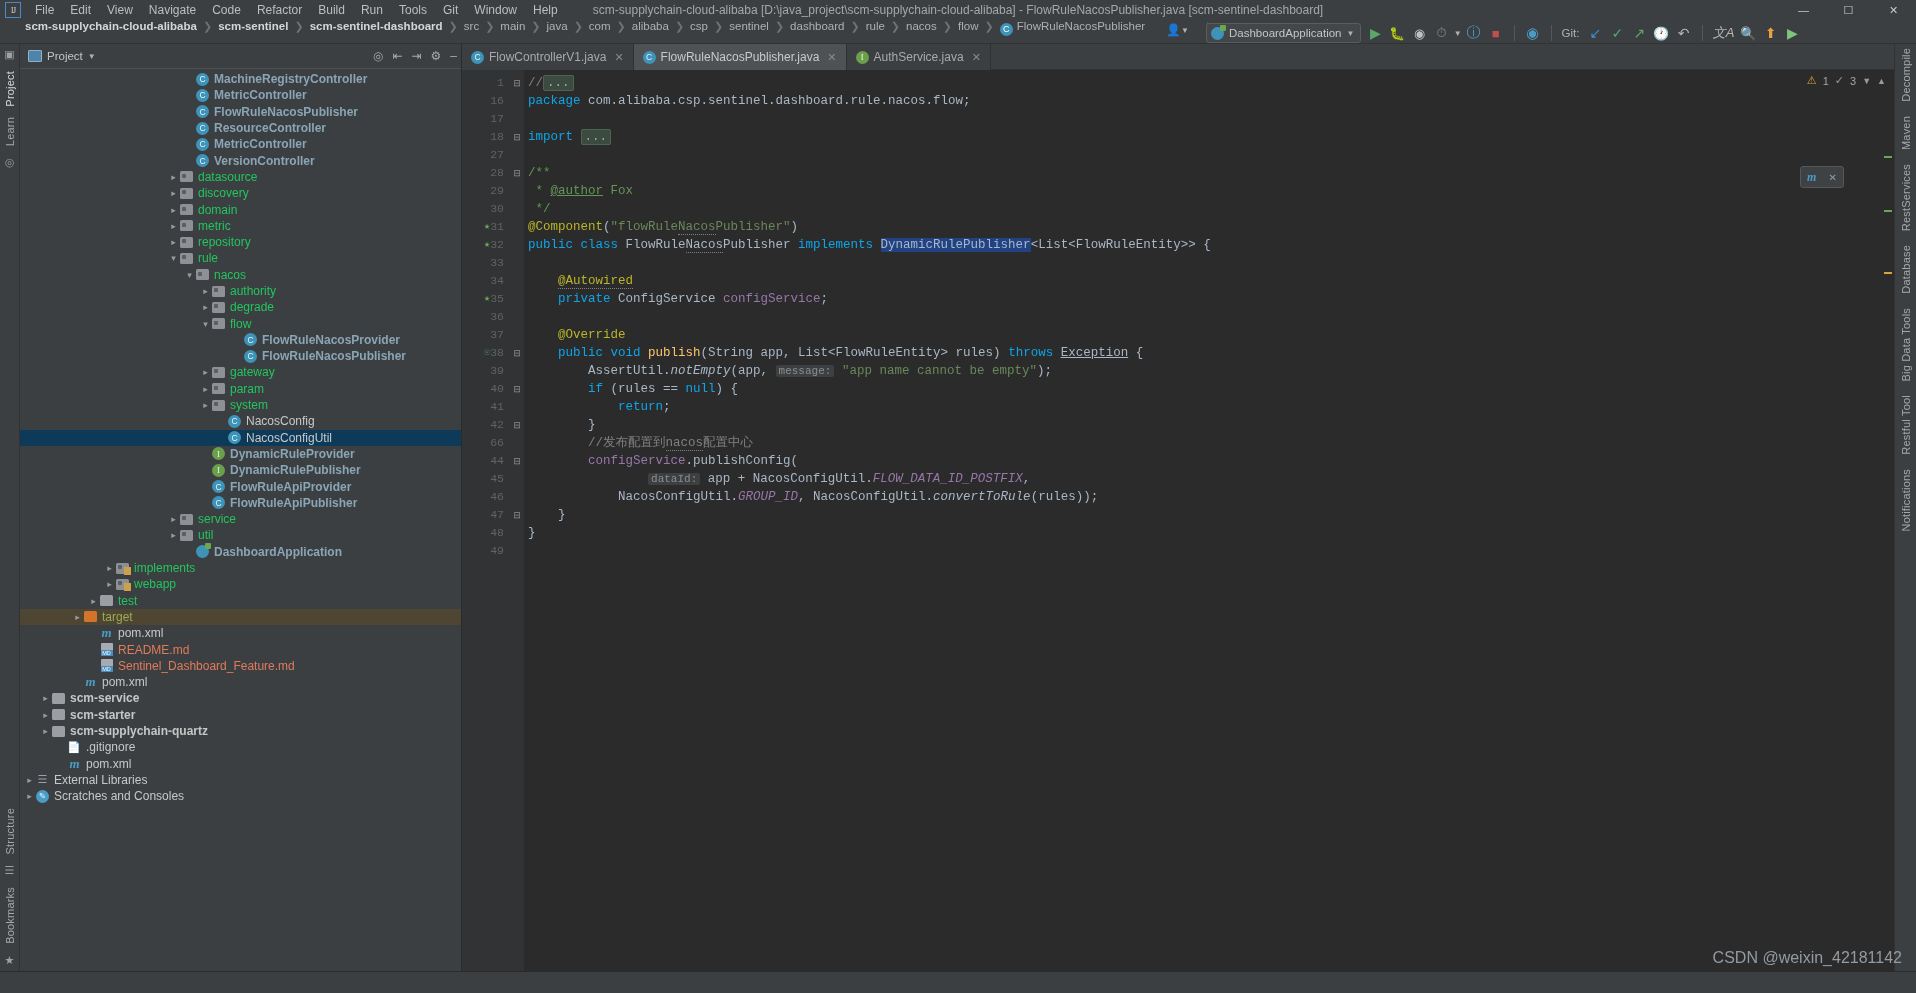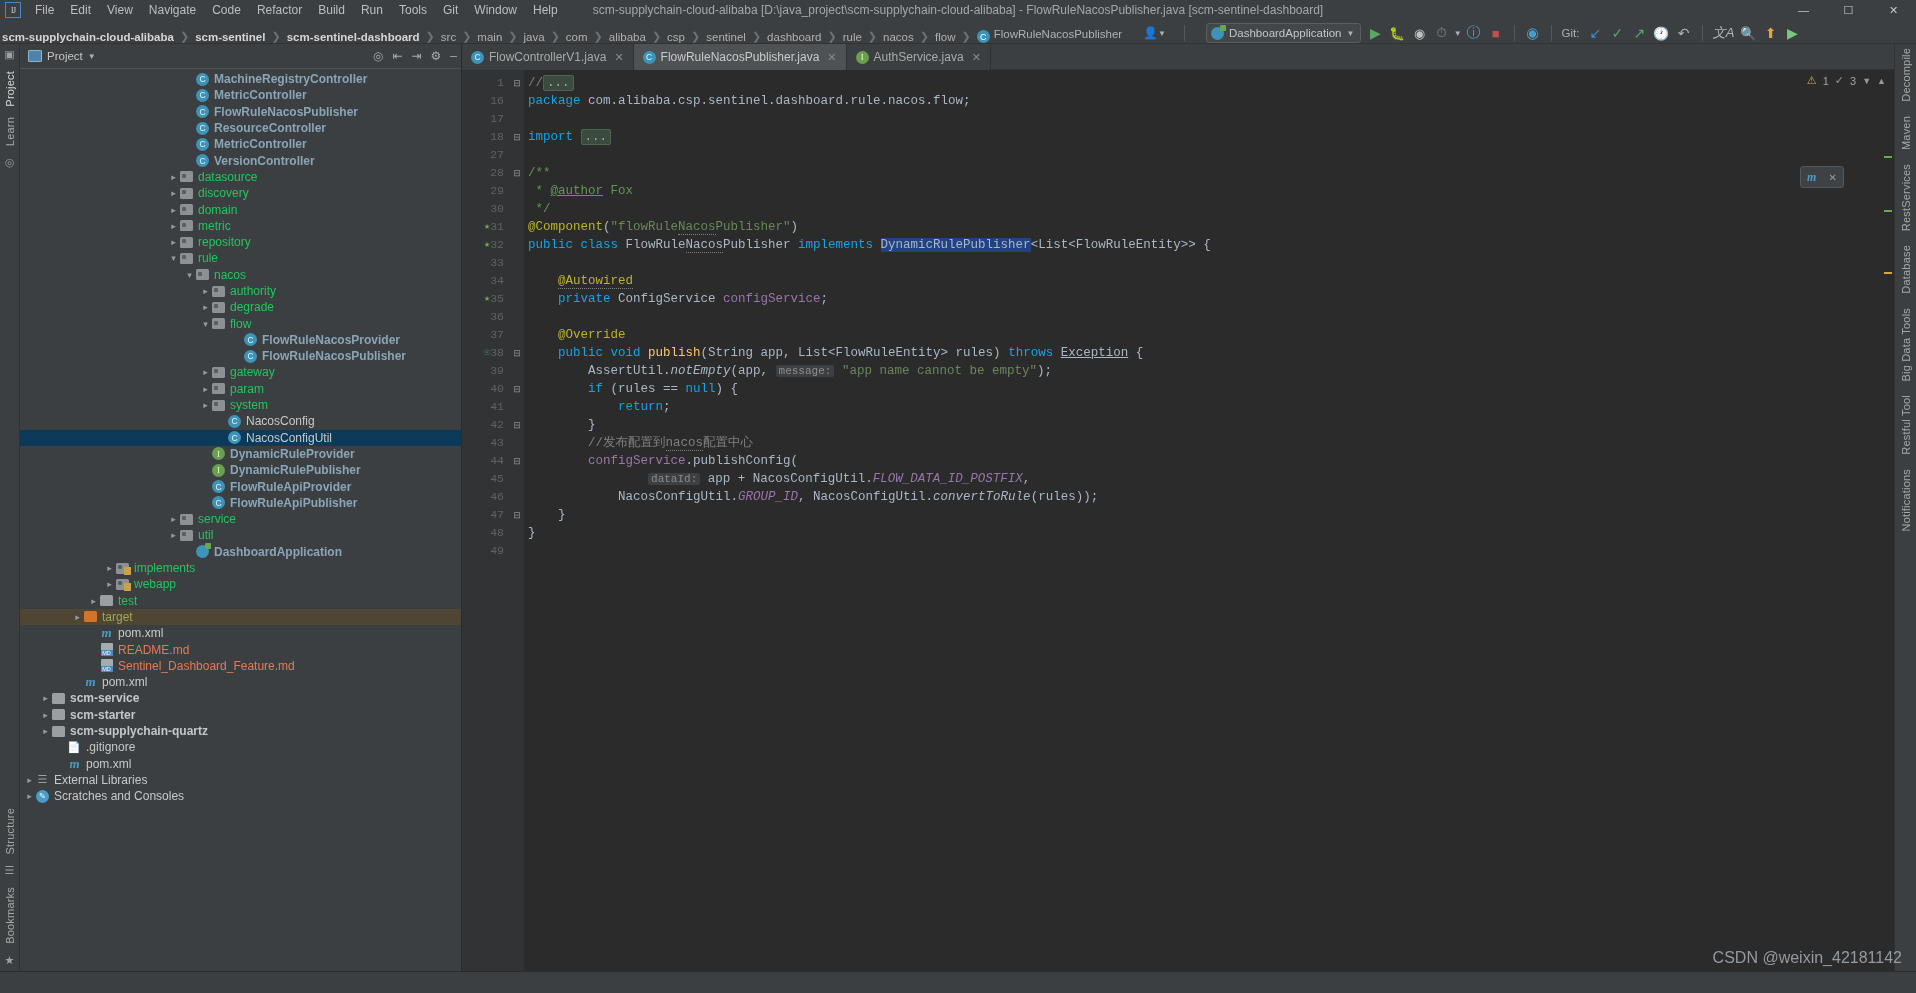--- a/index.html
+++ b/index.html
@@ -33,22 +33,22 @@
     font-size: 12px; color: #a6a6a6; pointer-events: none;
   }
   .win-btns { margin-left: auto; display: flex; z-index: 3; }
   .win-btn {
     width: 45px; height: 20px; display: flex; align-items: center; justify-content: center;
     font-size: 11px; color: #c8c8c8;
   }
 
   
   .navbar {
-    height: 24px; background: #3c3f41; display: flex; align-items: flex-end;
-    font-size: 11.5px; padding-left: 1px; flex: 0 0 24px; border-bottom: 1px solid #323232;
+    height: 24px; background: #3c3f41; display: flex; align-items: flex-start;
+    font-size: 11.5px; padding-left: 24px; flex: 0 0 24px; border-bottom: 1px solid #323232;
   }
   .crumb { color: #b0b0b0; white-space: nowrap; padding: 0 1px; }
   .crumb.bold { font-weight: bold; color: #d6d6d6; }
   .crumb-sep { color: #6e7175; padding: 0 5px; font-size: 11px; }
   .crumb-ico {
     width: 13px; height: 13px; border-radius: 50%; background: #3e93b9;
     color: #fff; font-size: 9px; display: inline-flex; align-items: center;
     justify-content: center; margin-right: 4px; vertical-align: -2px;
   }
 
@@ -784,21 +784,21 @@
             <div class="gline">33</div>
             <div class="gline">34</div>
             <div class="gline">35<span class="gmark" style="color: rgb(106, 168, 79);">★</span></div>
             <div class="gline">36</div>
             <div class="gline">37</div>
             <div class="gline">38<span class="gmark" style="color: rgb(89, 168, 105);">☉</span></div>
             <div class="gline">39</div>
             <div class="gline">40</div>
             <div class="gline">41</div>
             <div class="gline">42</div>
-            <div class="gline">43</div>
+            <div class="gline">66</div>
             <div class="gline">44</div>
             <div class="gline">45</div>
             <div class="gline">46</div>
             <div class="gline">47</div>
             <div class="gline">48</div>
             <div class="gline">49</div>
           </div>
         <div class="foldcol" id="foldcol">
             <div class="fline">⊟</div>
             <div class="fline"></div>

